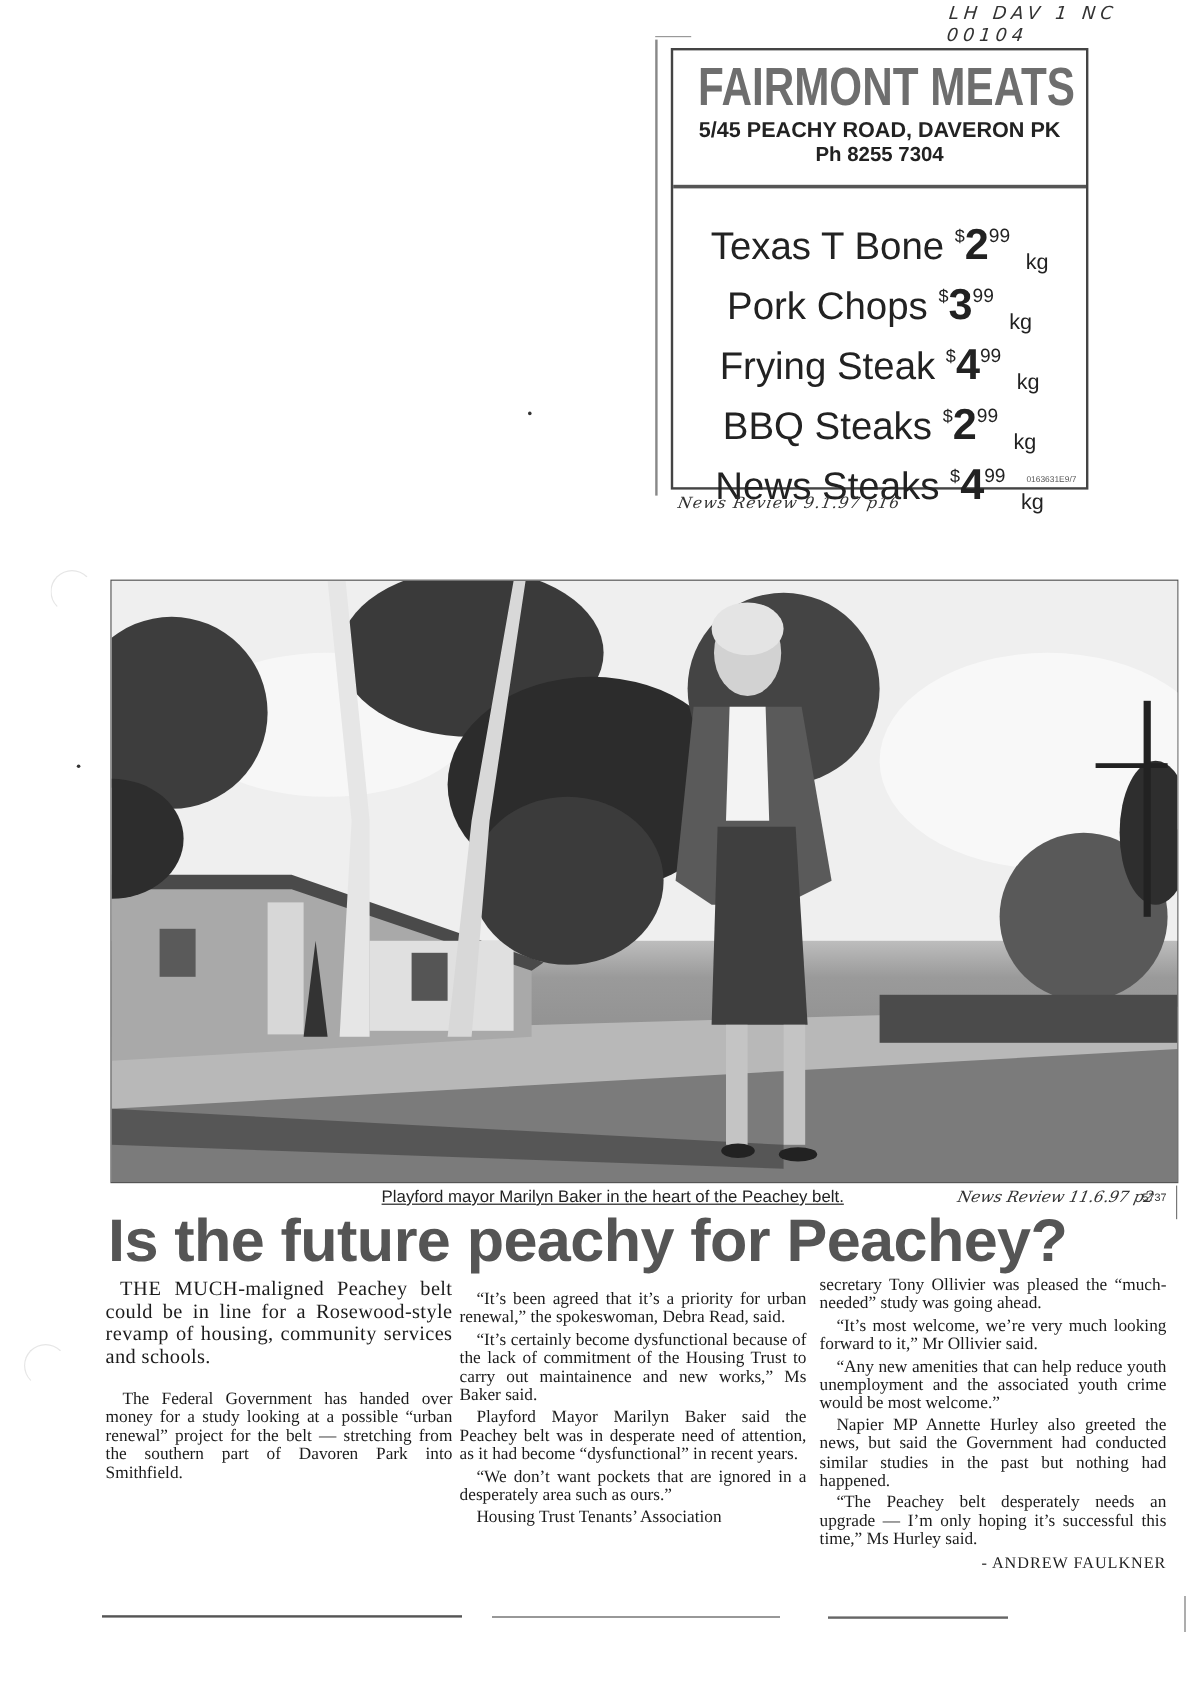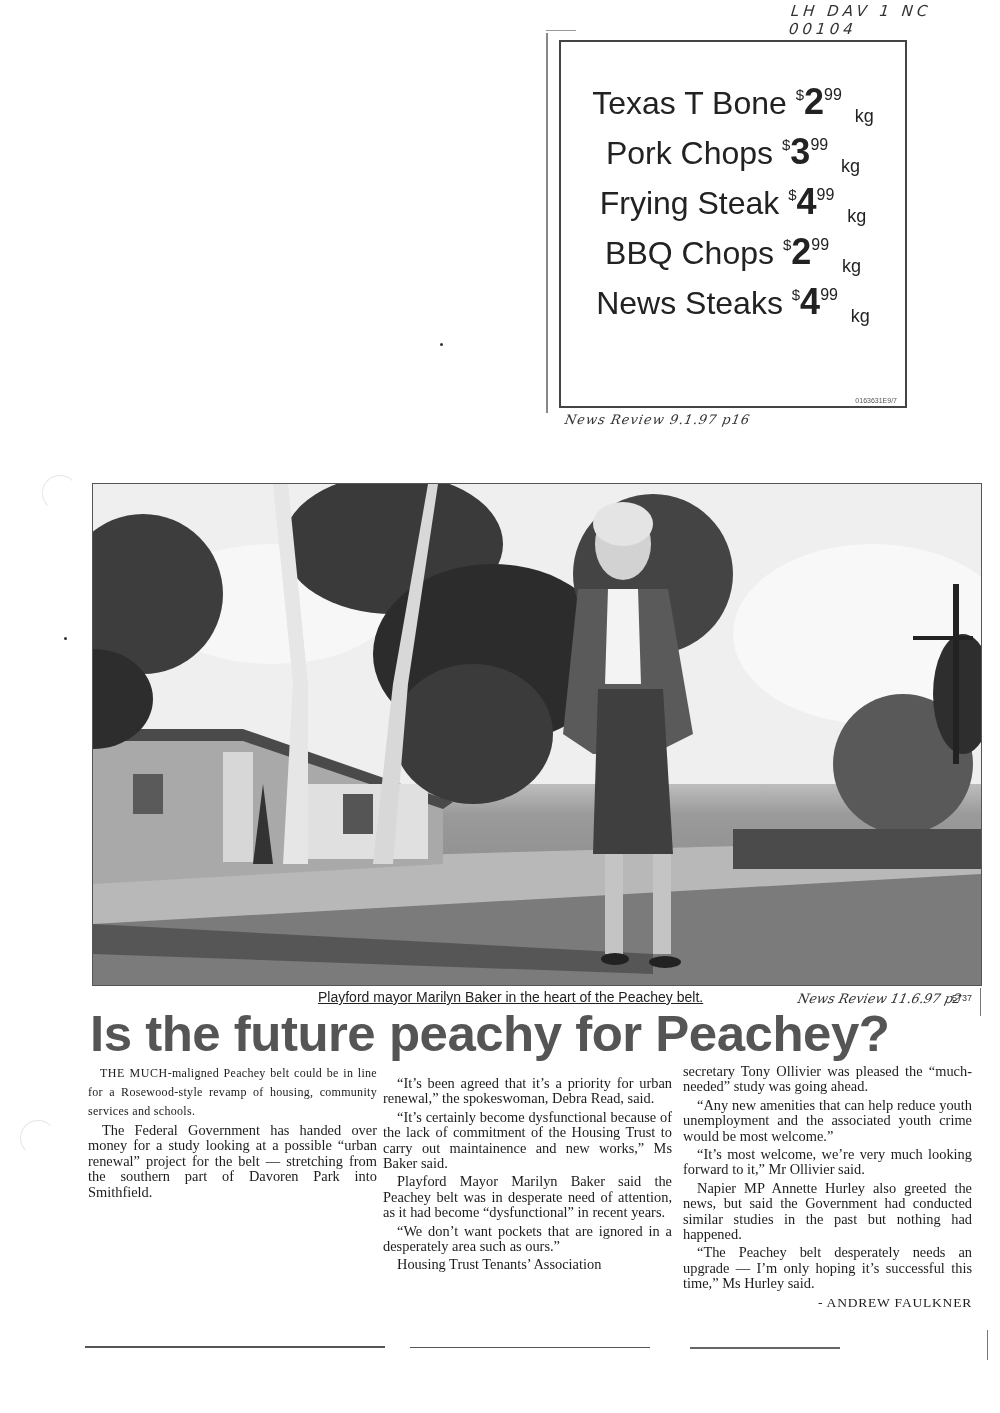--- a/index.html
+++ b/index.html
@@ -26,21 +26,21 @@
     }
     .ad-header { border-bottom: 3px solid #555; height: 106px; text-align: center; }
     .ad-name {
       font-family: "Liberation Sans", sans-serif; font-weight: bold;
       font-size: 40px; letter-spacing: 0px; color: #6e6e6e; margin-top: 6px;
       transform: scaleY(1.12) scaleX(0.88); transform-origin: center top;
       white-space: nowrap; line-height: 44px;
     }
     .ad-address { font-size: 18px; font-weight: bold; color: #222; margin-top: 6px; line-height: 20px; }
     .ad-phone { font-size: 17px; font-weight: bold; color: #222; line-height: 22px; }
-    .ad-items { padding-top: 28px; }
+    .ad-items { padding-top: 16px; }
     .ad-item {
       text-align: center; white-space: nowrap; height: 50px; line-height: 50px;
       font-size: 32px; color: #222;
     }
     .ad-item .cur { font-size: 15px; vertical-align: 14px; }
     .ad-item .dollars { font-size: 36px; font-weight: bold; }
     .ad-item .cents { font-size: 16px; vertical-align: 14px; }
     .ad-item .unit { font-size: 18px; vertical-align: -8px; margin-left: 4px; }
     .ad-code { position: absolute; right: 8px; bottom: 2px; font-size: 7px; color: #555; }
 
@@ -72,21 +72,21 @@
       transform: scaleX(1.02); transform-origin: left top; letter-spacing: -0.5px;
     }
 
     
     .col {
       position: absolute; top: 1064px; width: 289px;
       font-family: "Liberation Serif", serif; font-size: 14.4px; line-height: 15.4px;
       color: #1c1c1c; text-align: justify;
     }
     .col p { margin: 0 0 3px 0; text-indent: 14px; }
-    .col p.lead { font-size: 12px; line-height: 19px; text-indent: 12px; margin-bottom: 2px; letter-spacing: 0.3px; }
+    .col p.lead { font-size: 17px; line-height: 19px; text-indent: 12px; margin-bottom: 19px; letter-spacing: 0.3px; }
     .col p.lead .caps { letter-spacing: 0.5px; }
     .col1 { left: 88px; }
     .col2 { left: 383px; margin-top: 12px; }
     .col3 { left: 683px; }
     .col3 p.cont { text-indent: 0; }
     .byline { text-align: right; font-weight: normal; letter-spacing: 0.8px; margin-top: 2px; font-size: 13.5px; }
     .rule { height: 2px; background: #555; }
     .rule1 { left: 85px; top: 1346px; width: 300px; }
     .rule2 { left: 410px; top: 1347px; width: 240px; height: 1px; }
     .rule3 { left: 690px; top: 1347px; width: 150px; height: 2px; background: #666; }
@@ -98,38 +98,43 @@
 <div class="abs archive-ref">LH DAV 1 NC 00104</div>
 
 <div class="abs hole" style="left:42px; top:475px;"></div>
 <div class="abs speck" style="left:64px; top:637px;"></div>
 <div class="abs speck" style="left:440px; top:343px;"></div>
 <div class="abs hole" style="left:20px; top:1120px;"></div>
 
 <div class="abs ad-clip-top"></div>
 <div class="abs ad-clip-edge"></div>
 <div class="abs ad-box">
+  <div class="ad-header">
+    <div class="ad-name">FAIRMONT MEATS</div>
+    <div class="ad-address">5/45 PEACHY ROAD, DAVERON PK</div>
+    <div class="ad-phone">Ph 8255 7304</div>
+  </div>
   <div class="ad-items">
     <div class="ad-item">
       <span>Texas T Bone</span>
       <span class="cur">$</span><span class="dollars">2</span><span class="cents">99</span>
       <span class="unit">kg</span>
     </div>
     <div class="ad-item">
       <span>Pork Chops</span>
       <span class="cur">$</span><span class="dollars">3</span><span class="cents">99</span>
       <span class="unit">kg</span>
     </div>
     <div class="ad-item">
       <span>Frying Steak</span>
       <span class="cur">$</span><span class="dollars">4</span><span class="cents">99</span>
       <span class="unit">kg</span>
     </div>
     <div class="ad-item">
-      <span>BBQ Chops</span>
+      <span>BBQ Steaks</span>
       <span class="cur">$</span><span class="dollars">2</span><span class="cents">99</span>
       <span class="unit">kg</span>
     </div>
     <div class="ad-item">
       <span>News Steaks</span>
       <span class="cur">$</span><span class="dollars">4</span><span class="cents">99</span>
       <span class="unit">kg</span>
     </div>
   </div>
   <div class="ad-code">0163631E9/7</div>
@@ -200,22 +205,22 @@
 <div class="col col2">
   <p>“It’s been agreed that it’s a priority for urban renewal,” the spokeswoman, Debra Read, said.</p>
   <p>“It’s certainly become dysfunctional because of the lack of commitment of the Housing Trust to carry out maintainence and new works,” Ms Baker said.</p>
   <p>Playford Mayor Marilyn Baker said the Peachey belt was in desperate need of attention, as it had become “dysfunctional” in recent years.</p>
   <p>“We don’t want pockets that are ignored in a desperately area such as ours.”</p>
   <p>Housing Trust Tenants’ Association</p>
 </div>
 
 <div class="col col3">
   <p class="cont">secretary Tony Ollivier was pleased the “much-needed” study was going ahead.</p>
+  <p>“It’s most welcome, we’re very much looking forward to it,” Mr Ollivier said.</p>
   <p>“Any new amenities that can help reduce youth unemployment and the associated youth crime would be most welcome.”</p>
-  <p>“It’s most welcome, we’re very much looking forward to it,” Mr Ollivier said.</p>
   <p>Napier MP Annette Hurley also greeted the news, but said the Government had conducted similar studies in the past but nothing had happened.</p>
   <p>“The Peachey belt desperately needs an upgrade — I’m only hoping it’s successful this time,” Ms Hurley said.</p>
   <div class="byline">- ANDREW FAULKNER</div>
 </div>
 
 <div class="abs rule rule1"></div>
 <div class="abs rule rule2"></div>
 <div class="abs rule rule3"></div>
 <div class="abs right-bar"></div>
 

